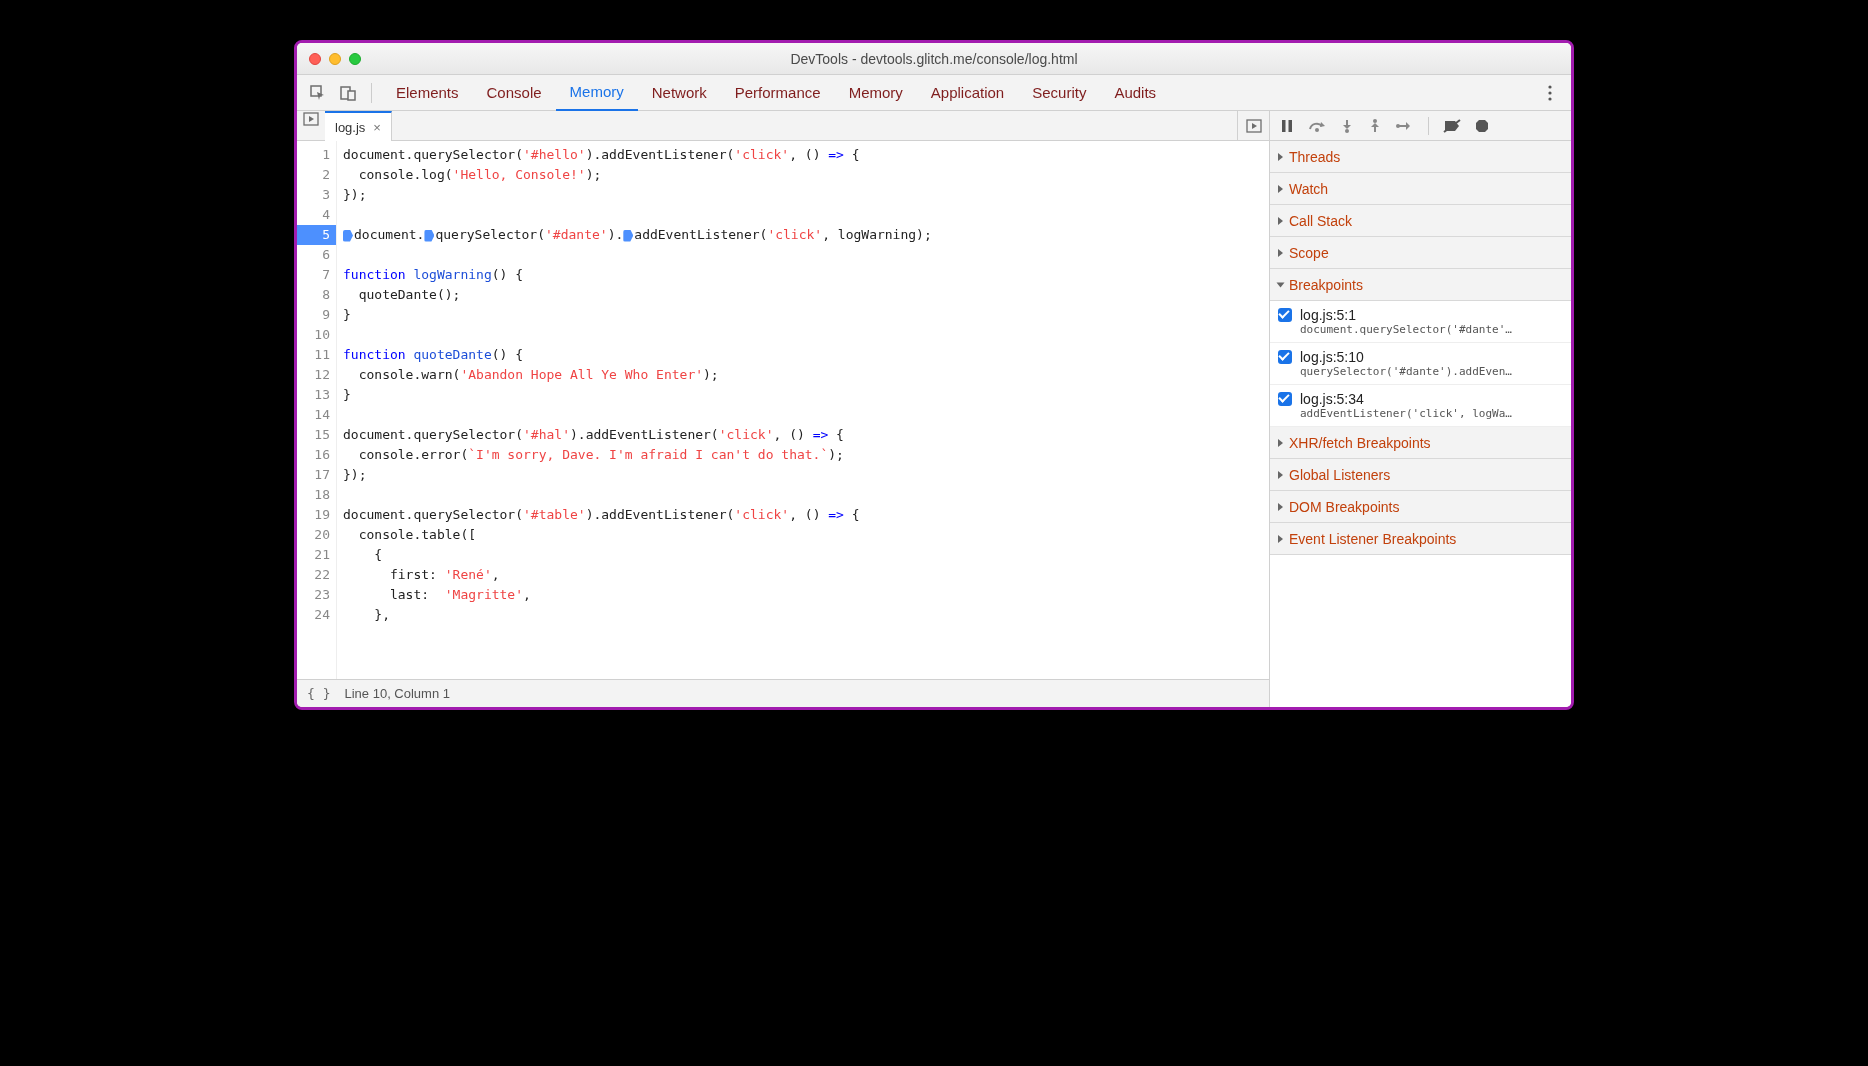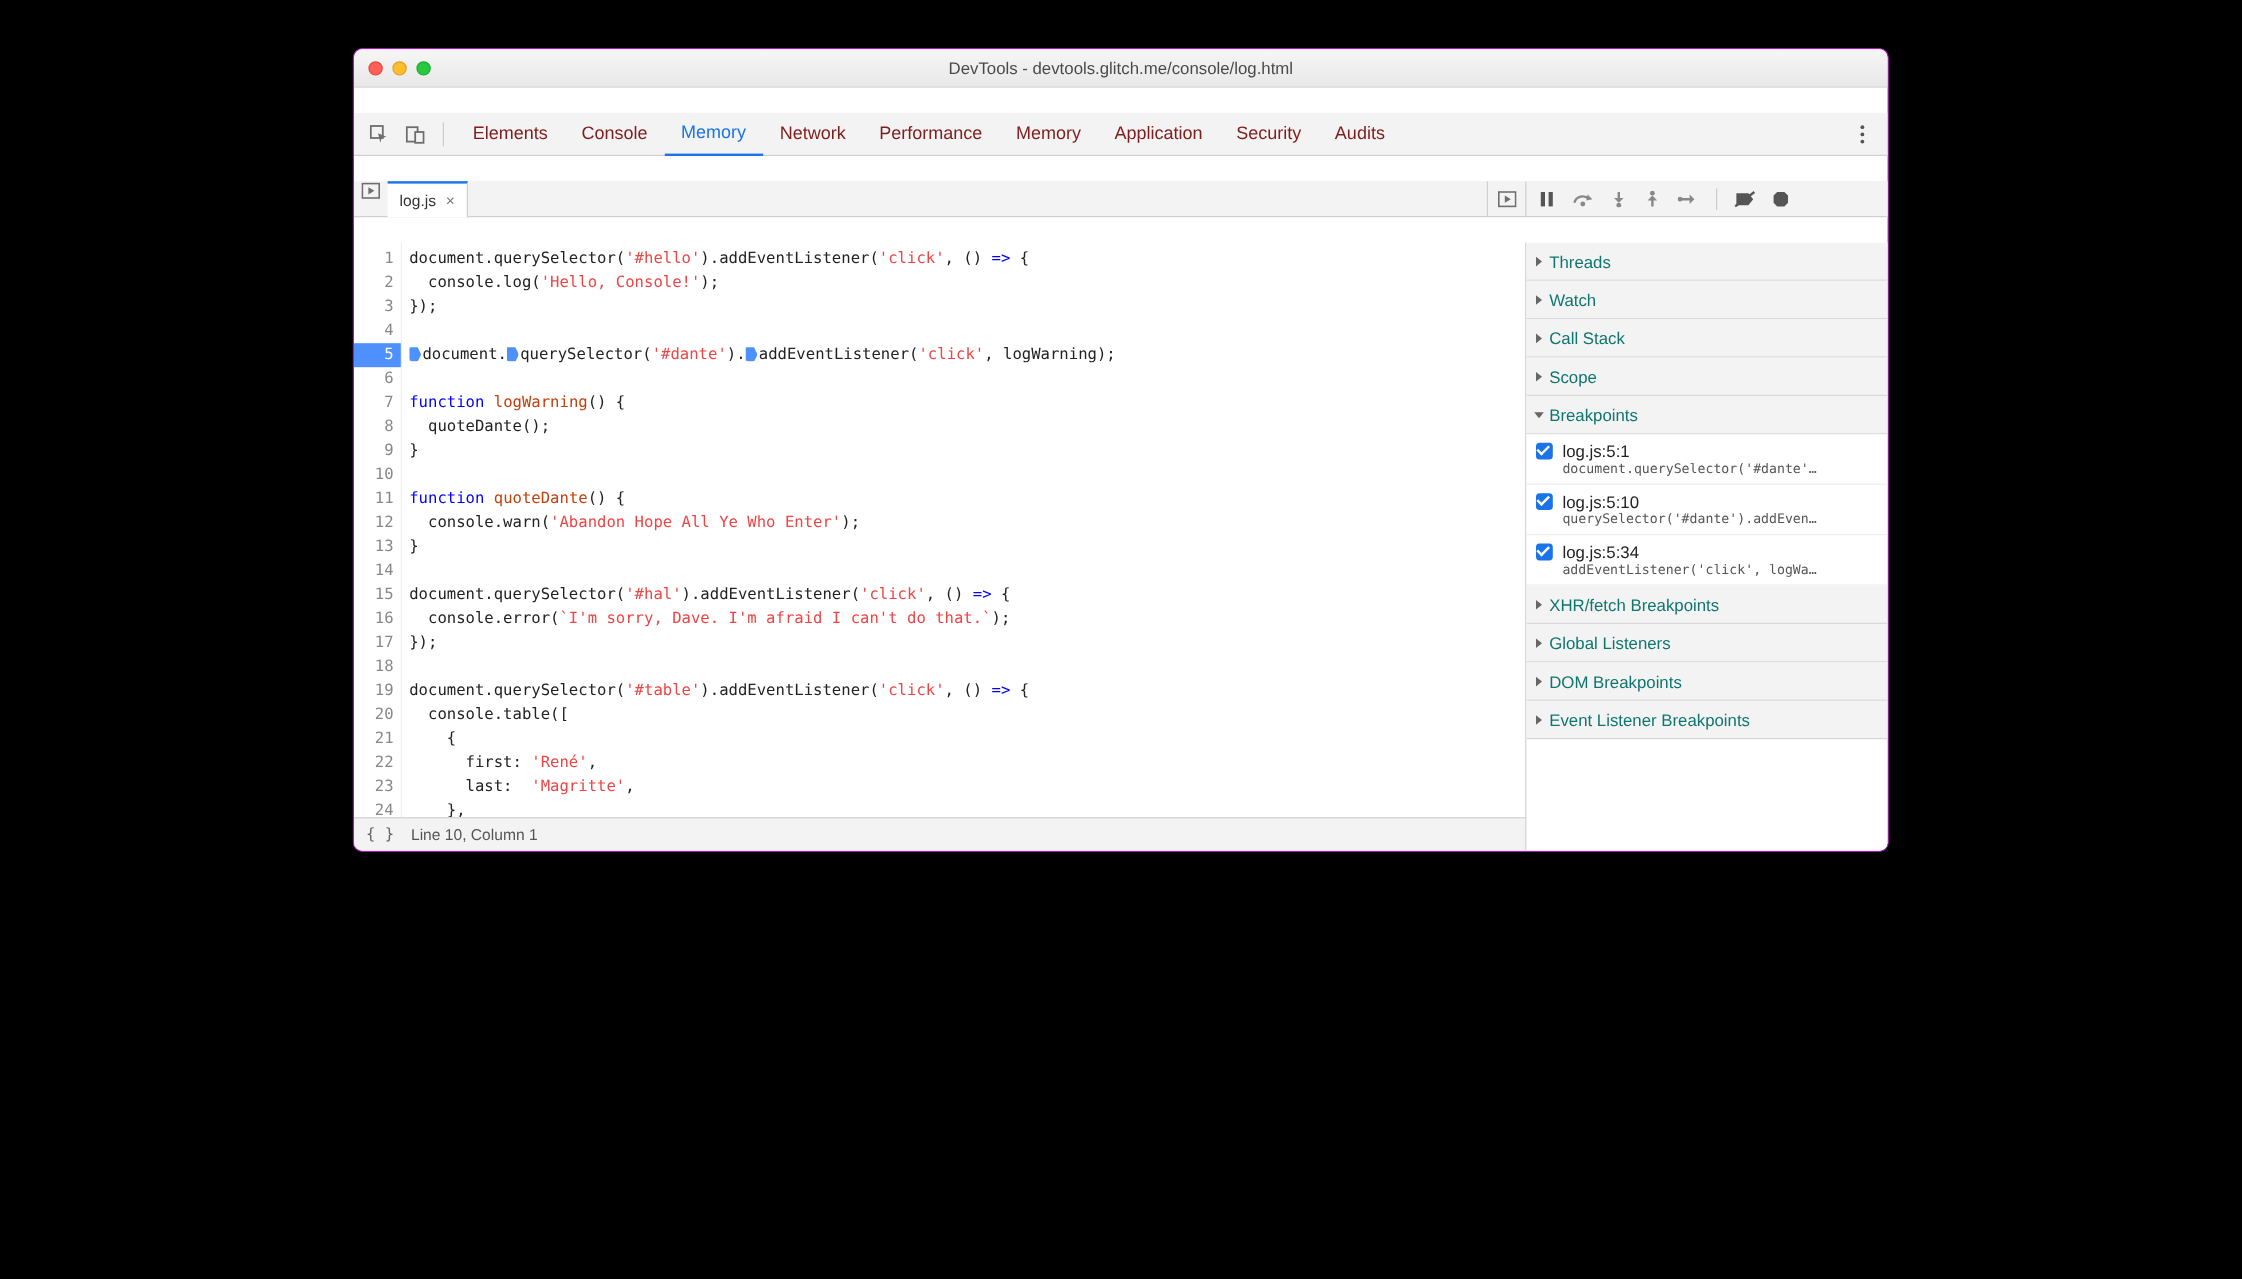--- a/index.html
+++ b/index.html
@@ -15,22 +15,21 @@
   }
   .window {
     width: 1280px;
     height: 670px;
     background: #fff;
     border-radius: 8px;
     box-shadow: 0 20px 60px rgba(0,0,0,0.5);
     display: flex;
     flex-direction: column;
     overflow: hidden;
-    border: 1px solid #a21caf;
-    gap: 21px;
+    border: 3px solid #a21caf;
   }
   .titlebar {
     height: 32px;
     background: linear-gradient(#f6f6f6,#e8e8e8);
     border-bottom: 1px solid #d0d0d0;
     display: flex;
     align-items: center;
     position: relative;
   }
   .traffic { display:flex; gap:8px; margin-left:12px; }
@@ -71,26 +70,26 @@
   .body-row{flex:1;display:flex;min-height:0;}
   .editor-col{flex:1;display:flex;flex-direction:column;min-width:0;}
   .code-area{flex:1;display:flex;min-height:0;overflow:hidden;background:#fff;}
   .gutter{width:40px;background:#fff;border-right:1px solid #eee;font-family:Menlo,Consolas,monospace;font-size:13px;line-height:20px;text-align:right;color:#888;padding-top:4px;}
   .gutter div{padding-right:6px;height:20px;}
   .gutter .bp{background:#4d90fe;color:#fff;}
   .code{flex:1;font-family:Menlo,Consolas,monospace;font-size:13px;line-height:20px;padding:4px 0 0 6px;white-space:pre;color:#222;overflow:hidden;}
   .code .row{height:20px;}
   .tk-str{color:#ef4444;}
   .tk-kw{color:#0000ff;}
-  .tk-def{color:#c2410c;}
+  .tk-def{color:#1d4ed8;}
   .bp-row{position:relative;}
   .inline-bp{display:inline-block;width:10px;height:12px;background:#4d90fe;border-radius:2px 0 0 2px;clip-path:polygon(0 0,70% 0,100% 50%,70% 100%,0 100%);vertical-align:middle;margin-right:1px;}
   .statusbar{height:28px;border-top:1px solid #d0d0d0;background:#f3f3f3;display:flex;align-items:center;padding:0 10px;gap:14px;font-size:13px;color:#555;}
   .debugger{width:302px;border-left:1px solid #d0d0d0;background:#fff;display:flex;flex-direction:column;overflow:auto;}
-  .section-hdr{height:32px;border-bottom:1px solid #d8d8d8;background:#f3f3f3;display:flex;align-items:center;padding:0 8px;font-size:14px;color:#0f766e;gap:6px;cursor:pointer;}
+  .section-hdr{height:32px;border-bottom:1px solid #d8d8d8;background:#f3f3f3;display:flex;align-items:center;padding:0 8px;font-size:14px;color:#c2410c;gap:6px;cursor:pointer;}
   .tri{display:inline-block;width:0;height:0;border-left:5px solid #666;border-top:4px solid transparent;border-bottom:4px solid transparent;}
   .tri.open{transform:rotate(90deg);}
   .bp-list{background:#fff;}
   .bp-item{padding:6px 8px 6px 8px;border-bottom:1px solid #eee;font-size:14px;font-family:Menlo,Consolas,monospace;}
   .bp-item .top{display:flex;align-items:center;gap:8px;font-family:-apple-system,Arial,sans-serif;}
   .bp-item .chk{width:14px;height:14px;background:#1a73e8;border-radius:3px;position:relative;flex-shrink:0;}
   .bp-item .chk::after{content:"";position:absolute;left:3px;top:0px;width:4px;height:8px;border:solid #fff;border-width:0 2px 2px 0;transform:rotate(45deg);}
   .bp-item .loc{color:#222;}
   .bp-item .snip{color:#555;margin-left:22px;font-size:11px;white-space:nowrap;overflow:hidden;text-overflow:ellipsis;}
   svg{display:block;}

